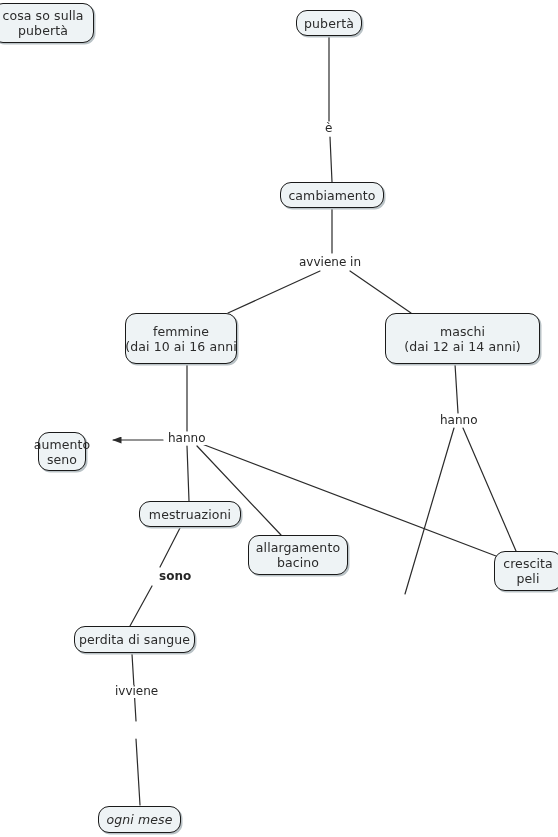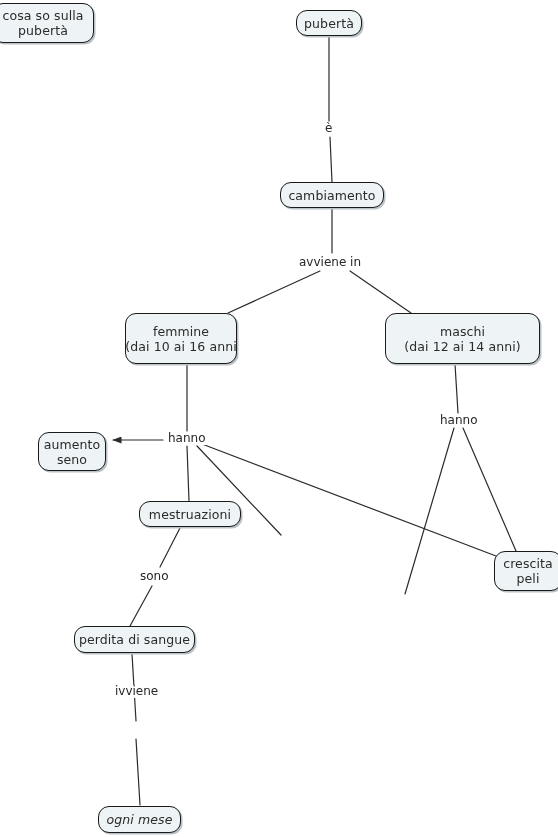--- a/index.html
+++ b/index.html
@@ -118,29 +118,33 @@
   <div class="node" style="left:125px; top:313px; width:112px; height:51px;">
     <span><span>femmine</span>
 <span>(dai 10 ai 16 anni</span></span>
   </div>
 
   <div class="node" style="left:385px; top:313px; width:155px; height:51px;">
     <span><span>maschi</span>
 <span>(dai 12 ai 14 anni)</span></span>
   </div>
 
-  <div class="node" style="left:38px; top:432px; width:68px; height:39px;">
+  <div class="node" style="left:38px; top:432px; width:48px; height:39px;">
     <span><span>aumento</span>
 <span>seno</span></span>
   </div>
 
   <div class="node" style="left:139px; top:501px; width:102px; height:26px;justify-content:center;">
     <span>mestruazioni</span>
   </div>
 
+  <div class="node" style="left:248px; top:535px; width:100px; height:40px;">
+    <span><span>allargamento</span>
+<span>bacino</span></span>
+  </div>
 
   <div class="node" style="left:74px; top:626px; width:121px; height:27px;">
     <span>perdita di sangue</span>
   </div>
 
   <div class="node" style="left:98px; top:806px; width:83px; height:27px;font-style:italic;">
     <span>ogni mese</span>
   </div>
 
 
@@ -150,17 +154,17 @@
   </div>
 
   <div class="edge-label" style="left:323px; top:122px;">è</div>
 
   <div class="edge-label" style="left:297px; top:256px;">avviene in</div>
 
   <div class="edge-label" style="left:166px; top:432px;">hanno</div>
 
   <div class="edge-label" style="left:438px; top:414px;">hanno</div>
 
-  <div class="edge-label" style="left:138px; top:570px;">sono</div>
+  <div class="edge-label" style="left:157px; top:570px;font-weight:bold;">sono</div>
 
   <div class="edge-label" style="left:113px; top:685px;">ivviene</div>
 
 </div>
 
 </body></html>

